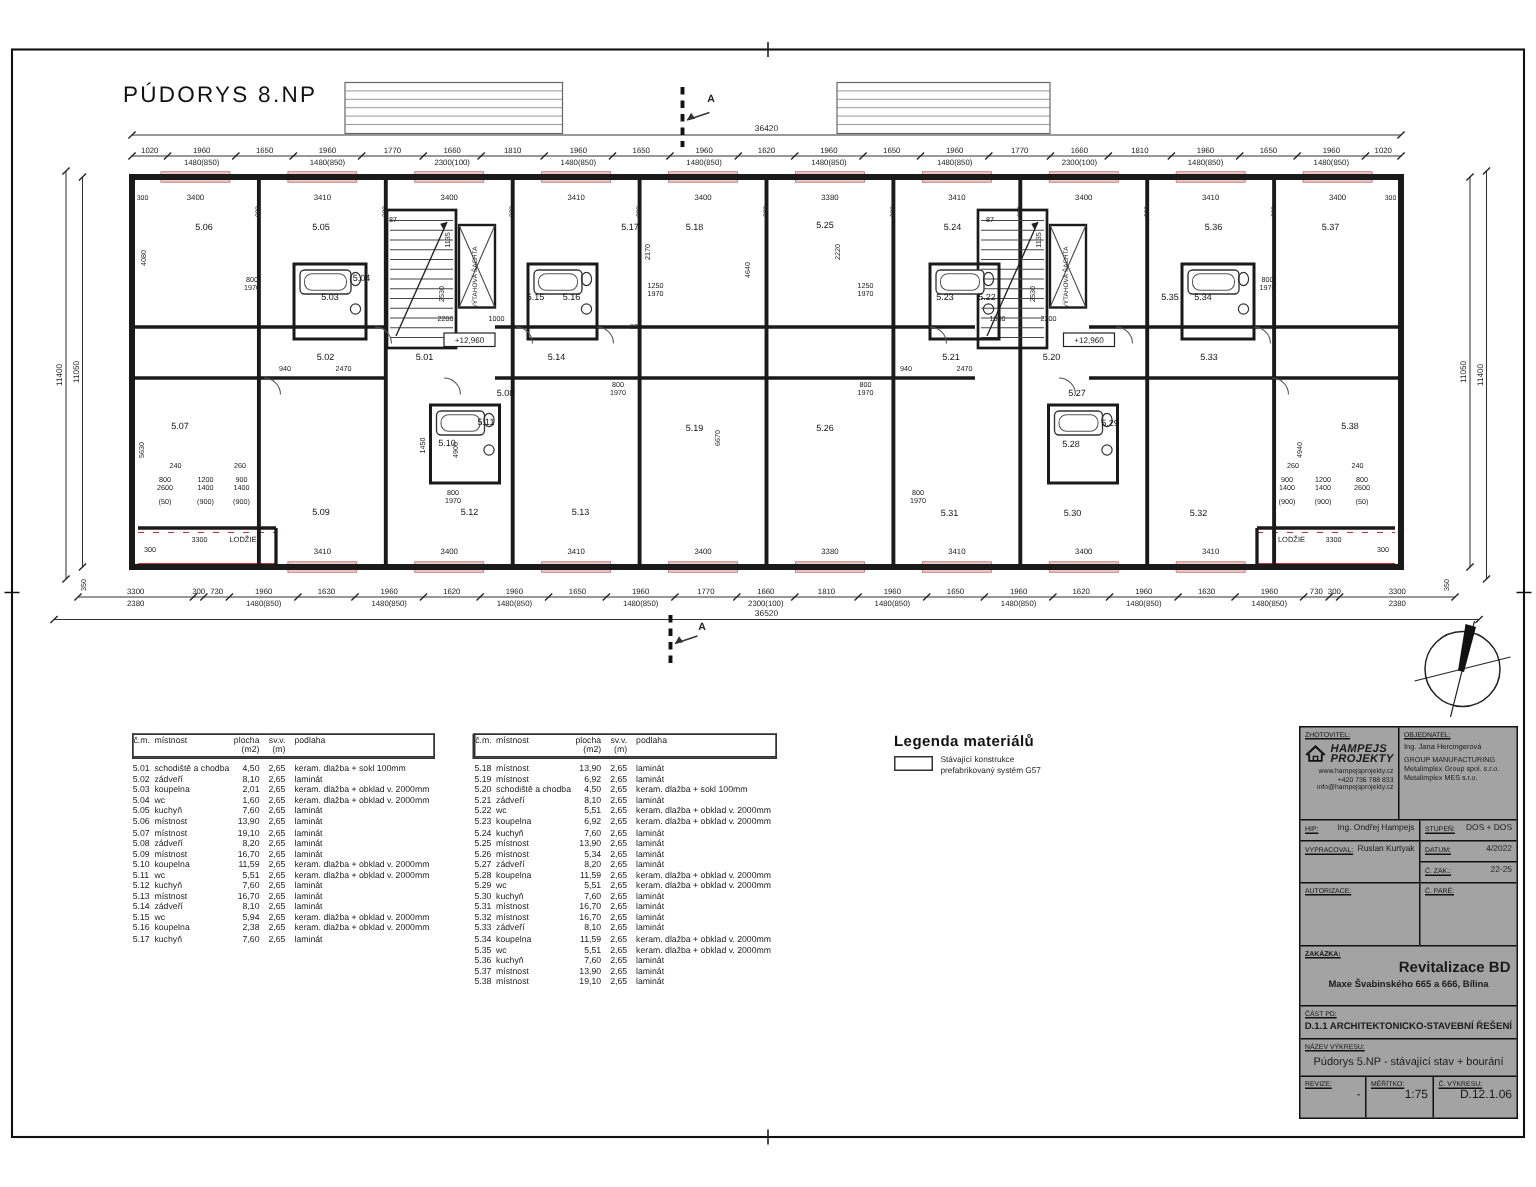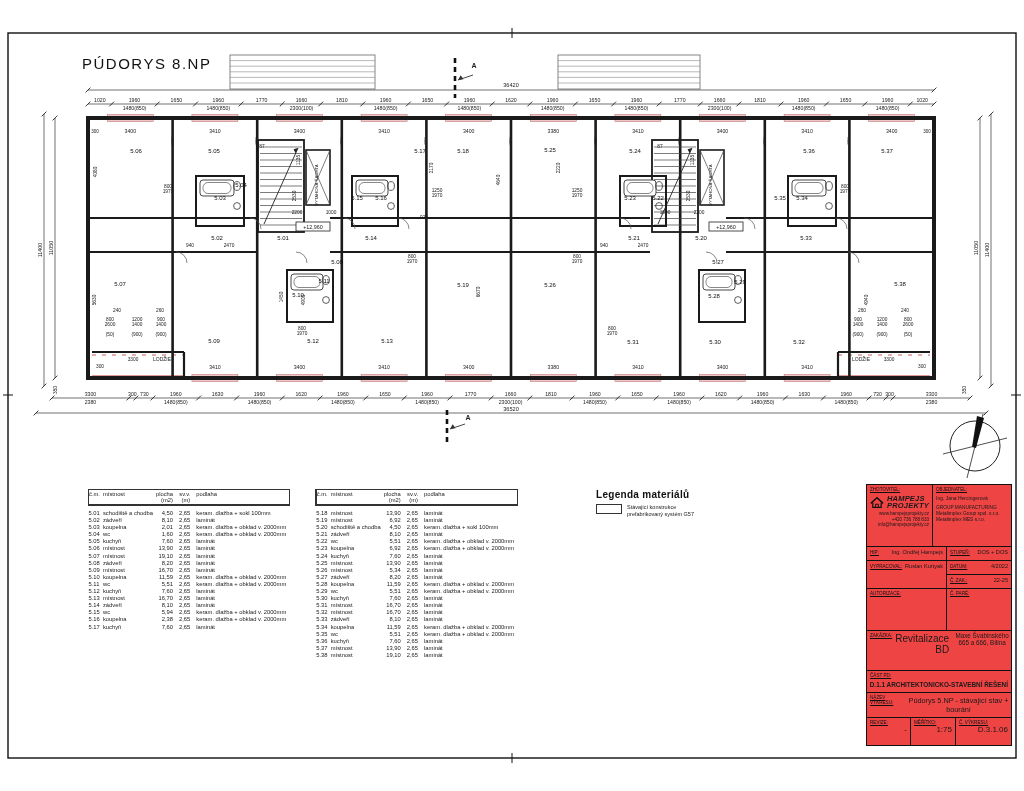--- a/index.html
+++ b/index.html
@@ -19,21 +19,21 @@
   table.roomtab thead th { padding:1px 3px 1px 0; white-space:pre-line; line-height:6px; }
   table.roomtab thead { border:1px solid #333; }
   table.roomtab tbody:before { content:""; display:block; height:5px; }
   td.num, th.num { text-align:right !important; padding-right:6px !important; }
 
   .mat-item { display:flex; gap:5px; margin-top:3px; align-items:flex-start; }
   .mat-swatch { width:26px; height:10px; border:1px solid #333; background:#fff; flex:none; }
   .mat-label { font-size:5.5px; line-height:6.5px; white-space:pre-line; }
 
   
-  .tb { position:absolute; left:866px; top:484px; width:146px; border:1.4px solid #111; background:#ef4444; font-size:5px; }
+  .tb { position:absolute; left:866px; top:484px; width:146px; border:1.4px solid #111; background:#a3a3a3; font-size:5px; }
   .tb .row { display:flex; border-bottom:1px solid #111; }
   .tb .row:last-child { border-bottom:none; }
   .tb .cell { padding:2px 3px; position:relative; }
   .tb .vline { border-right:1px solid #111; }
   .tb .lbl { font-size:4.6px; text-decoration:underline; color:#111; display:block; }
   .tb .logo-wrap { display:flex; align-items:center; gap:3px; margin:3px 0 2px 0; }
   .tb .logo-name { font-weight:bold; font-style:italic; font-size:7.5px; line-height:7px; white-space:pre-line; letter-spacing:.2px; }
   .tb .contact { font-size:4.6px; line-height:5.6px; text-align:right; white-space:pre-line; }
   .tb .client-name { font-size:5px; margin:3px 0 4px 0; }
   .tb .client-lines { font-size:4.8px; line-height:5.8px; white-space:pre-line; }
@@ -874,47 +874,47 @@
       </div>
     </div>
     <div class="row" style="height:42px;">
       <div class="cell vline" style="width:80px;">
         <span class="lbl">AUTORIZACE:</span>
       </div>
       <div class="cell" style="flex:1;">
         <span class="lbl">Č. PARÉ:</span>
       </div>
     </div>
-    <div class="row" style="height:40px; flex-direction:row; display:flex;">
+    <div class="row" style="height:40px; flex-direction:column; display:flex;font-weight:bold;">
       <div class="cell" style="padding-bottom:0;">
         <span class="lbl">ZAKÁZKA:</span>
       </div>
       <div class="proj">Revitalizace BD</div>
       <div class="addr">Maxe Švabinského 665 a 666, Bílina</div>
     </div>
     <div class="row" style="height:22px; flex-direction:column; display:flex;">
       <div class="cell" style="padding-bottom:0;">
         <span class="lbl">ČÁST PD:</span>
       </div>
       <div class="cast">D.1.1 ARCHITEKTONICKO-STAVEBNÍ ŘEŠENÍ</div>
     </div>
-    <div class="row" style="height:25px; flex-direction:row; display:flex;">
+    <div class="row" style="height:25px; flex-direction:column; display:flex;">
       <div class="cell" style="padding-bottom:0;">
         <span class="lbl">NÁZEV VÝKRESU:</span>
       </div>
       <div class="nazev">Púdorys 5.NP - stávající stav + bourání</div>
     </div>
     <div class="row" style="height:27px;">
       <div class="cell vline" style="width:44px;">
         <span class="lbl">REVIZE:</span>
         <div class="big">-</div>
       </div>
       <div class="cell vline" style="width:45px;">
         <span class="lbl">MĚŘÍTKO:</span>
         <div class="big">1:75</div>
       </div>
       <div class="cell" style="flex:1;">
         <span class="lbl">Č. VÝKRESU:</span>
-        <div class="big">D.3.1.06</div>
+        <div class="big">D.12.1.06</div>
       </div>
     </div>
   </div>
 </div>
 
 </body></html>

